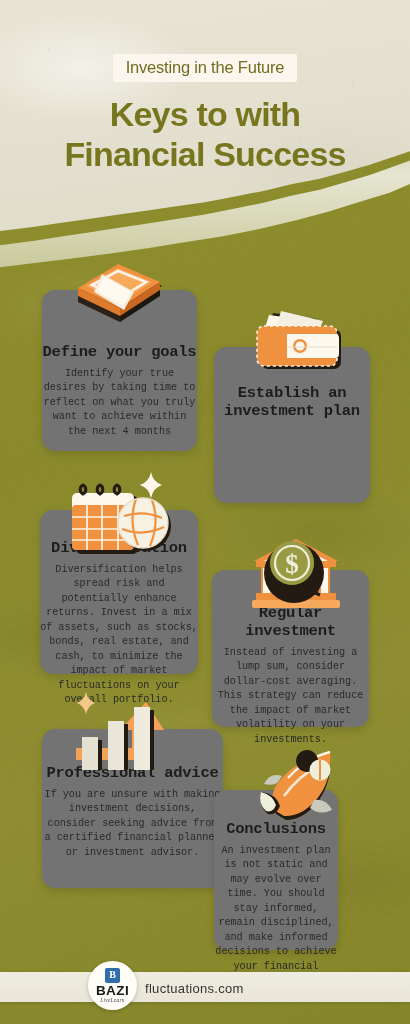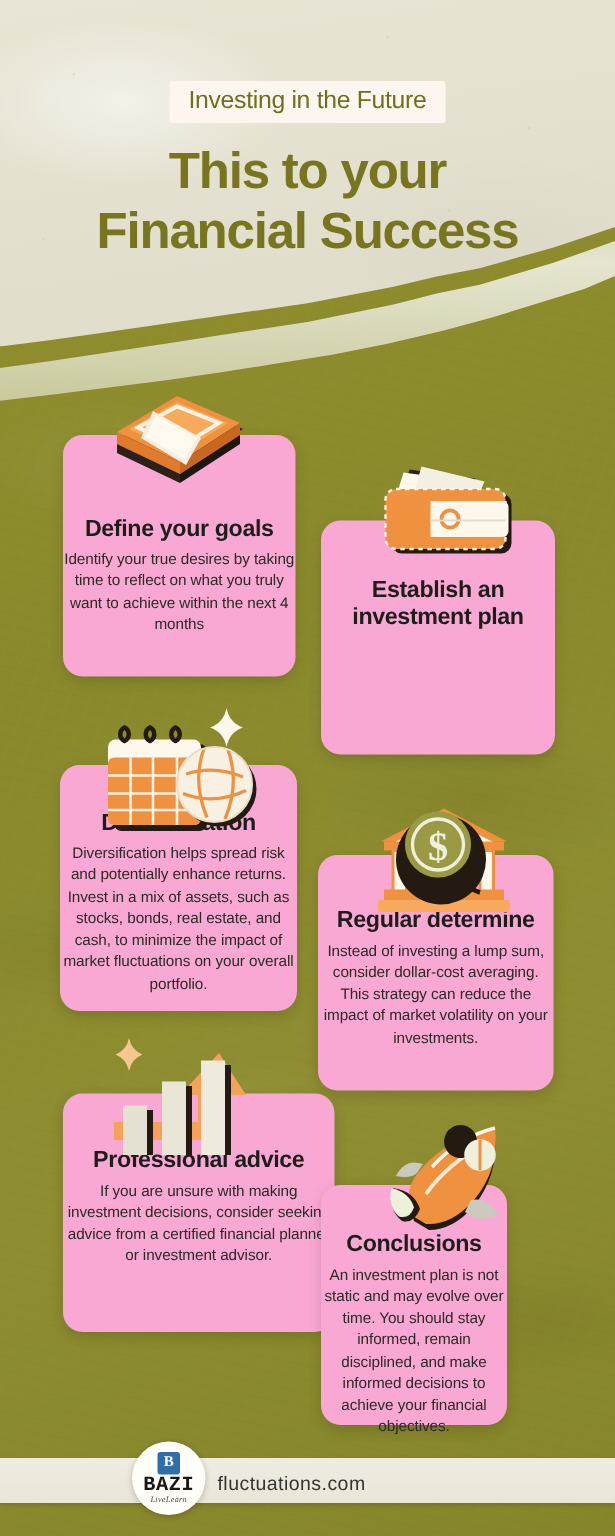--- a/index.html
+++ b/index.html
@@ -114,25 +114,26 @@
     font-size: 34px;
     line-height: 1.17;
     font-weight: 700;
     letter-spacing: -.8px;
     padding: 0 18px;
   }
 
   
   .card {
     position: absolute;
-    background: #f9a8d4;
+    background: #737373;
     border-radius: 13px;
     box-shadow: 0 3px 9px rgba(0,0,0,.14);
     z-index: 3;
     padding: 0 0;
+    font-family: Liberation Mono, monospace;
   }
   .card-title {
     color: #1d1d1b;
     font-weight: 700;
     font-size: 15.5px;
     line-height: 1.16;
     text-align: center;
     letter-spacing: -.25px;
   }
   .card-body {
@@ -198,21 +199,21 @@
     margin-bottom: 1px;
   }
   .logo-mark span {
     color: #fff;
     font-family: "Liberation Serif", serif;
     font-size: 10px;
     font-weight: 700;
     line-height: 1;
   }
   .logo-word {
-    font-family: Liberation Mono, monospace;
+    font-family: Liberation Sans, sans-serif;
     font-size: 13.5px;
     font-weight: 700;
     color: #181818;
     letter-spacing: .4px;
     line-height: 1;
   }
   .logo-sub {
     font-family: "Liberation Serif", serif;
     font-size: 5.5px;
     font-style: italic;
@@ -238,21 +239,21 @@
   <div class="olive-texture"></div>
   <div class="olive-fibre"></div>
   <div class="cream-panel">
     <div class="cream-speck"></div>
   </div>
   <div class="torn-fringe"></div>
 
   <div class="header">
     <div class="eyebrow">Investing in the Future</div>
     <div class="main-title">
-      <div>This to your</div>
+      <div>Keys to with</div>
       <div>Financial Success</div>
     </div>
   </div>
 
   <svg class="illus" id="illus-cash" viewBox="0 0 112 78">
     <g>
       <path d="M18 44 L58 20 L100 38 L60 64 Z" fill="#2b2118"></path>
       <path d="M16 40 L56 16 L98 34 L58 60 Z" fill="#f0913f"></path>
       <path d="M16 40 L16 48 L58 68 L58 60 Z" fill="#e07b2b"></path>
       <path d="M58 60 L58 68 L98 42 L98 34 Z" fill="#c9661f"></path>
@@ -373,21 +374,21 @@
   <div class="card" id="card-2">
     <div class="card-title">Establish an investment plan</div>
   </div>
 
   <div class="card" id="card-3">
     <div class="card-title">Diversification</div>
     <div class="card-body">Diversification helps spread risk and potentially enhance returns. Invest in a mix of assets, such as stocks, bonds, real estate, and cash, to minimize the impact of market fluctuations on your overall portfolio.</div>
   </div>
 
   <div class="card" id="card-4">
-    <div class="card-title">Regular determine</div>
+    <div class="card-title">Regular investment</div>
     <div class="card-body">Instead of investing a lump sum, consider dollar-cost averaging. This strategy can reduce the impact of market volatility on your investments.</div>
   </div>
 
   <div class="card" id="card-5">
     <div class="card-title">Professional advice</div>
     <div class="card-body">If you are unsure with making investment decisions, consider seeking advice from a certified financial planner or investment advisor.</div>
   </div>
 
   <div class="card" id="card-6">
     <div class="card-title">Conclusions</div>

